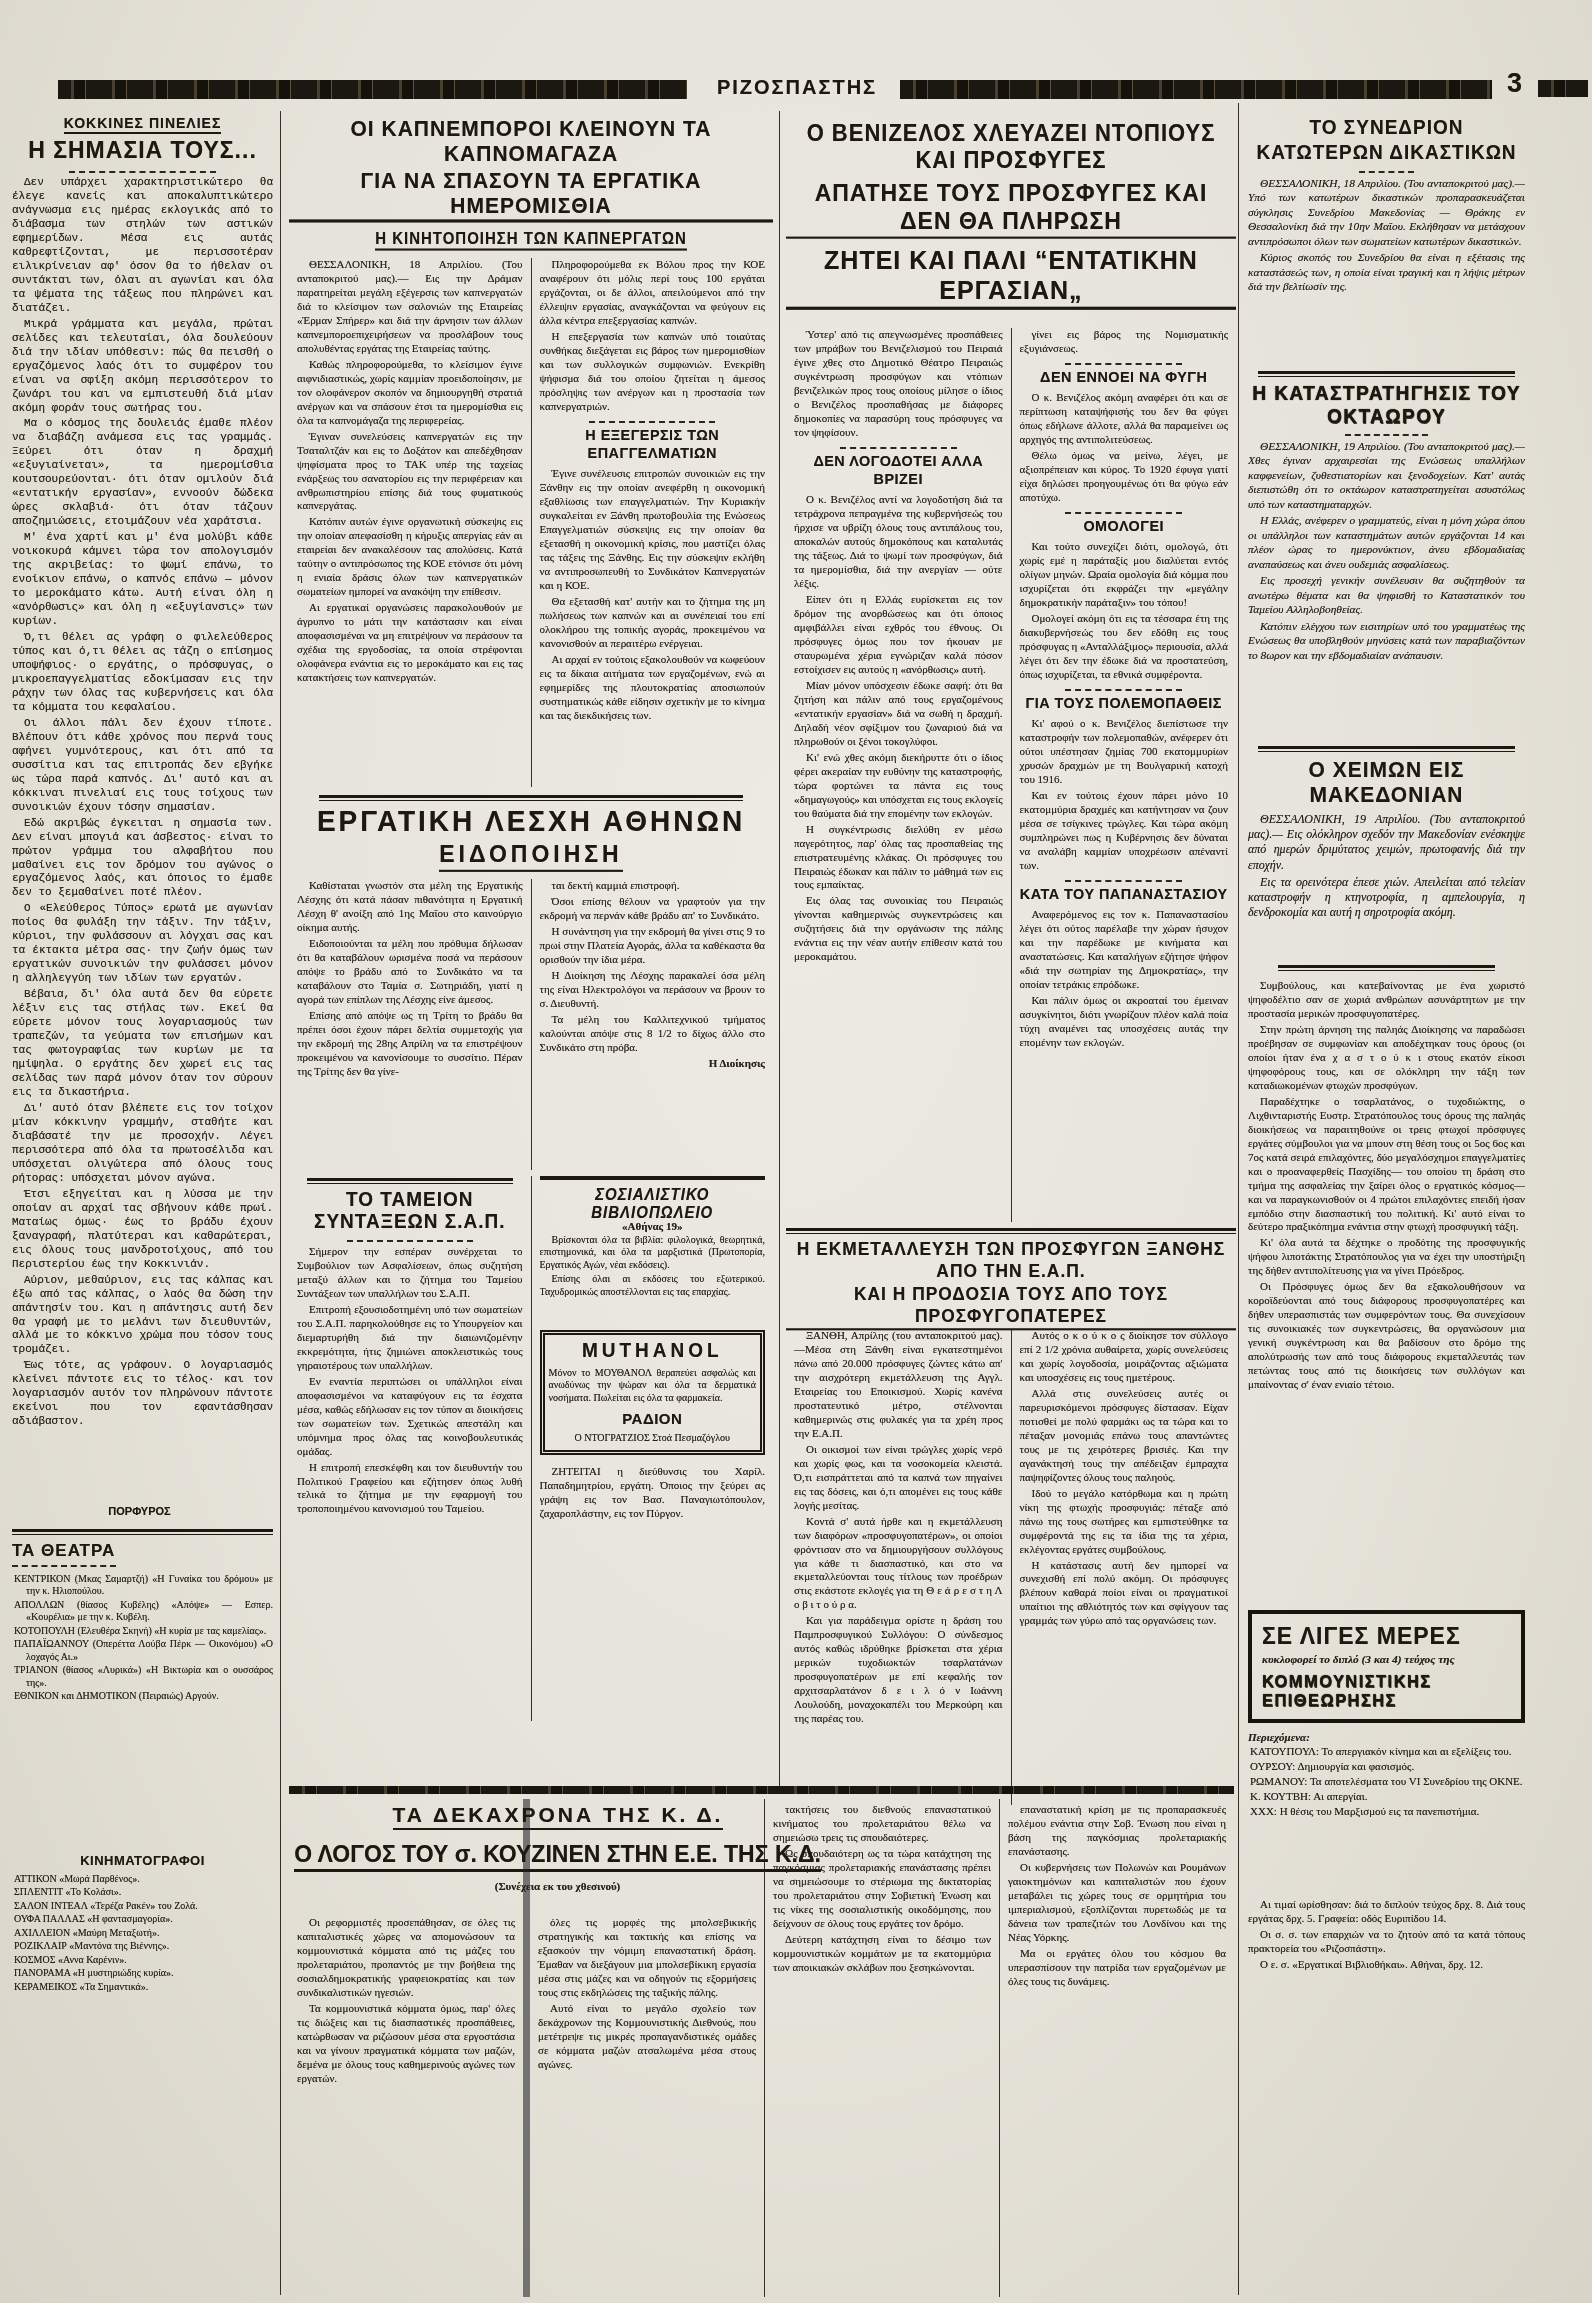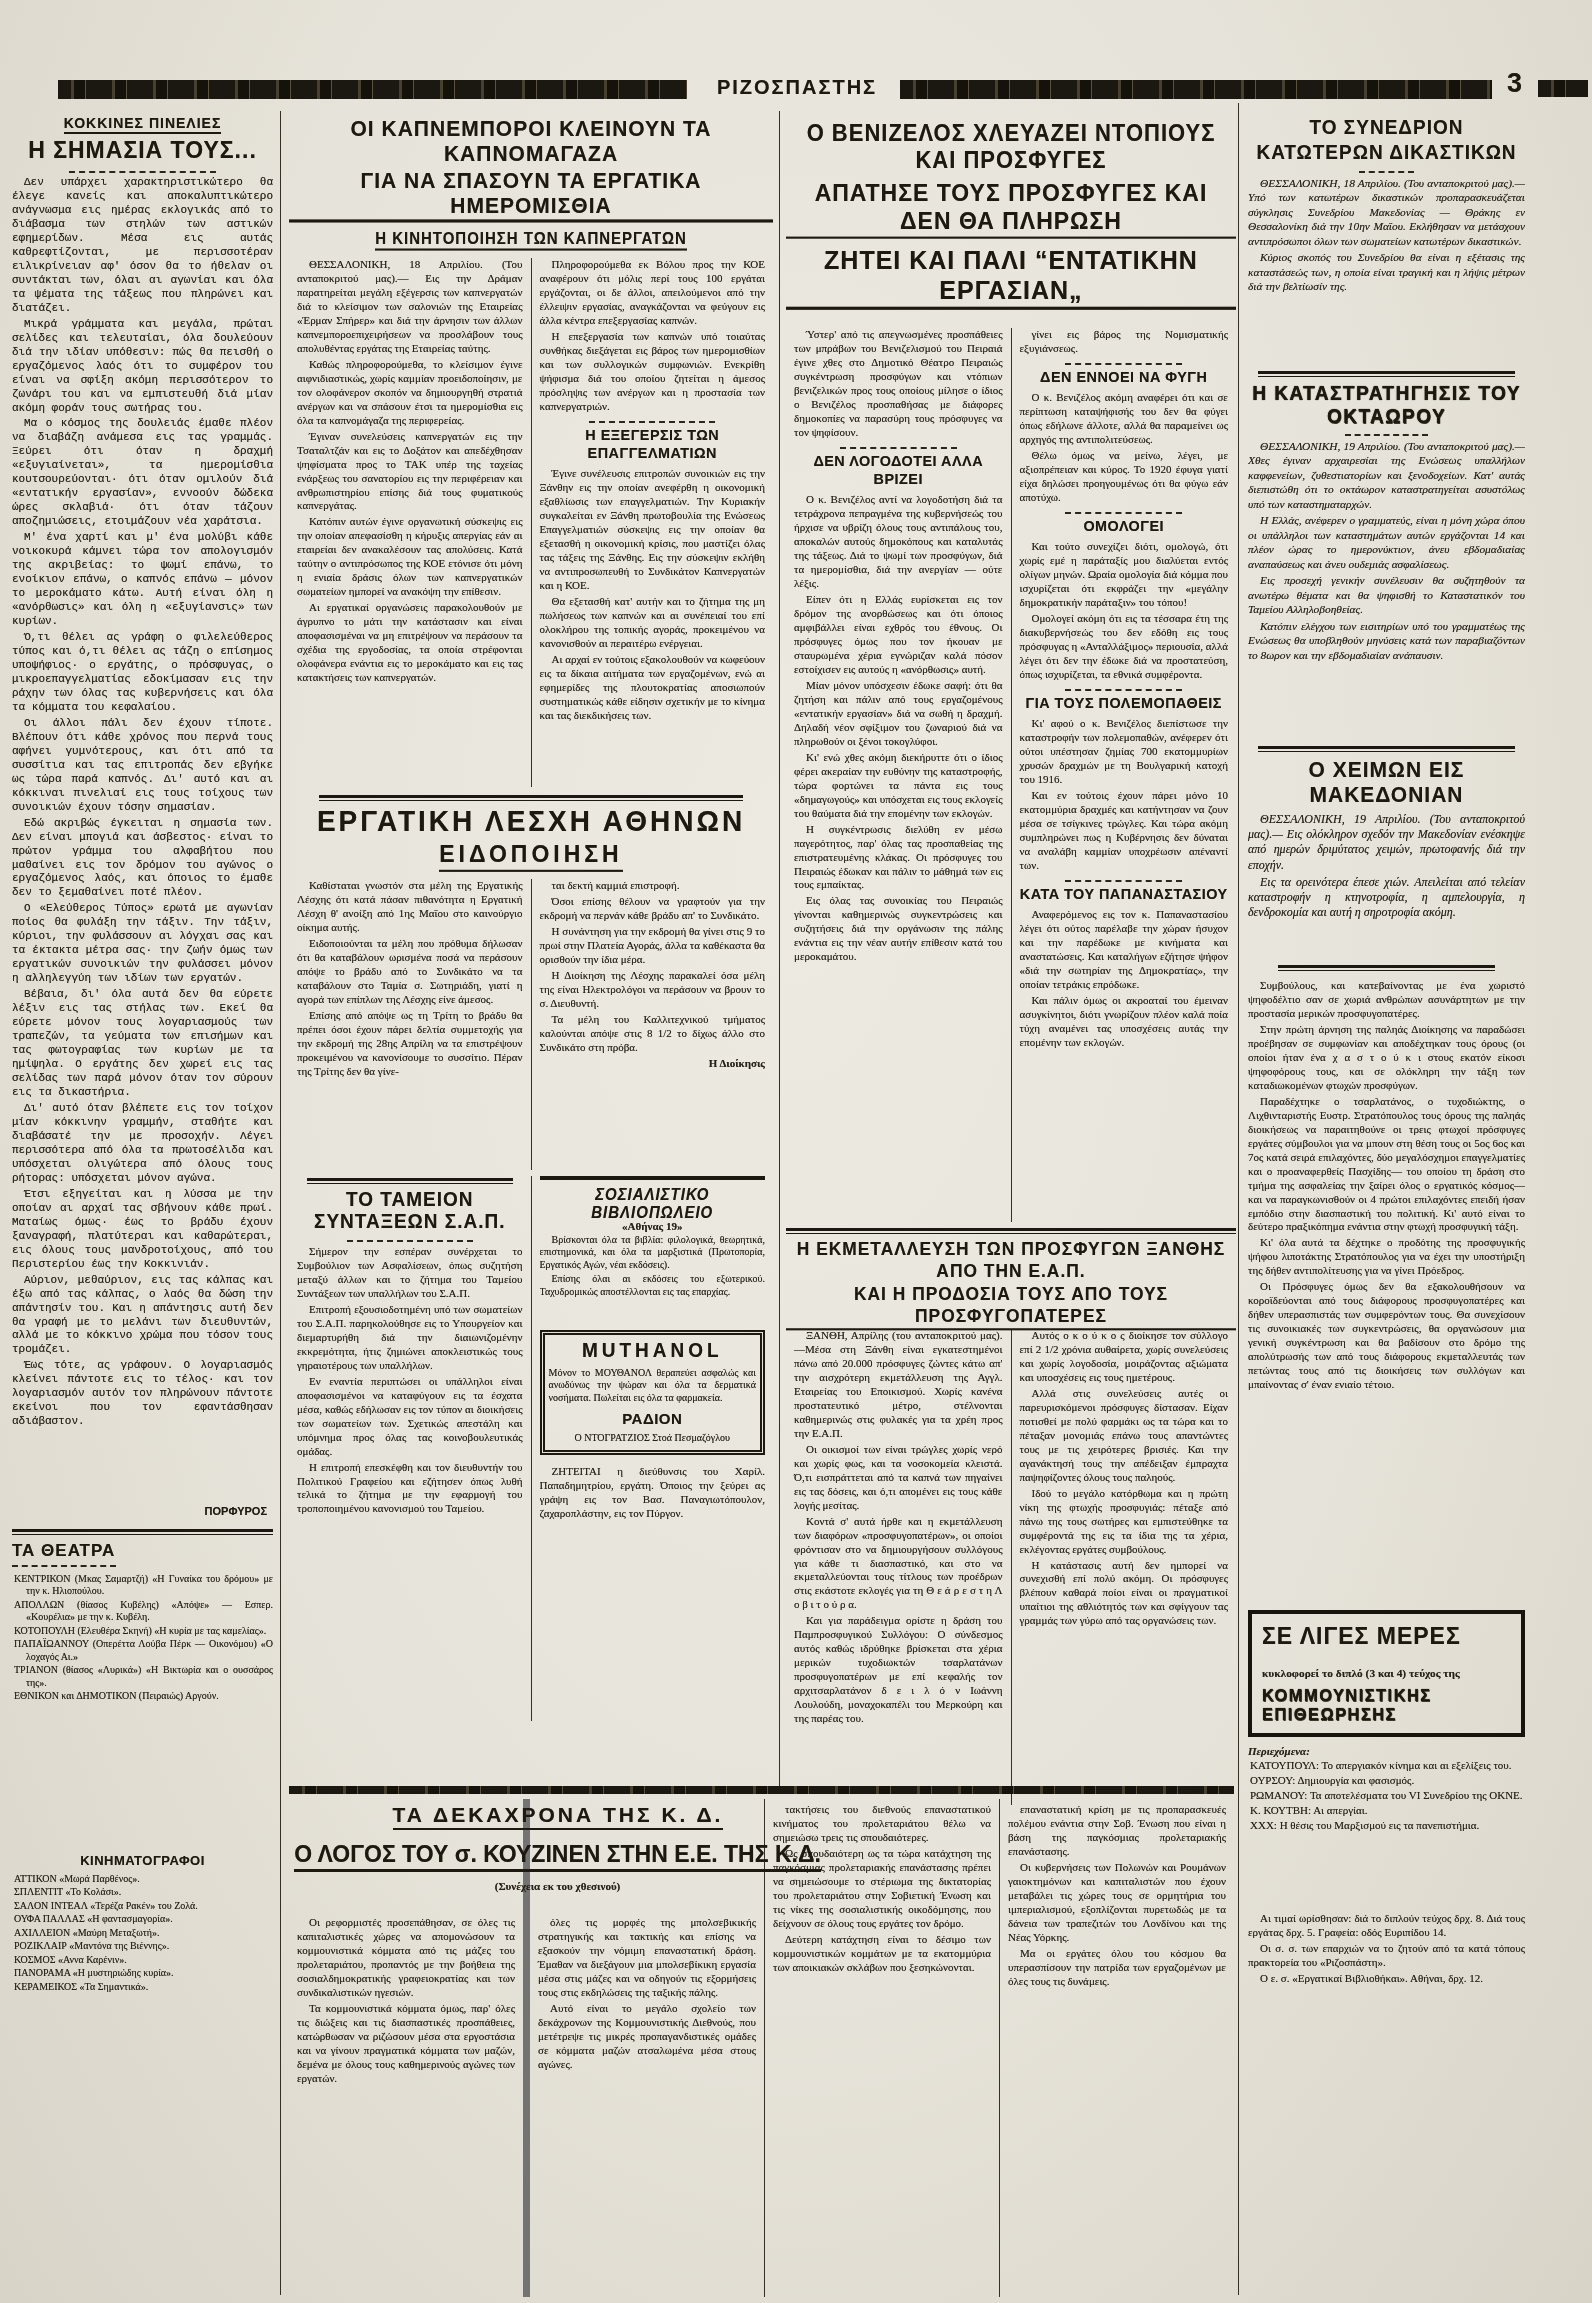--- a/index.html
+++ b/index.html
@@ -69,21 +69,21 @@
       <p class="para">Ό,τι θέλει ας γράφη ο φιλελεύθερος τύπος και ό,τι θέλει ας τάζη ο επίσημος υποψήφιος· ο εργάτης, ο πρόσφυγας, ο μικροεπαγγελματίας εδοκίμασαν εις την ράχην των όλας τας κυβερνήσεις και όλα τα κόμματα του κεφαλαίου.</p>
       <p class="para">Οι άλλοι πάλι δεν έχουν τίποτε. Βλέπουν ότι κάθε χρόνος που περνά τους αφήνει γυμνότερους, και ότι από τα συσσίτια και τας επιτροπάς δεν εβγήκε ως τώρα παρά καπνός. Δι' αυτό και αι κόκκιναι πινελιαί εις τους τοίχους των συνοικιών έχουν τόσην σημασίαν.</p>
       <p class="para">Εδώ ακριβώς έγκειται η σημασία των. Δεν είναι μπογιά και άσβεστος· είναι το πρώτον γράμμα του αλφαβήτου που μαθαίνει εις τον δρόμον του αγώνος ο εργαζόμενος λαός, και όποιος το έμαθε δεν το ξεμαθαίνει ποτέ πλέον.</p>
       <p class="para">Ο «Ελεύθερος Τύπος» ερωτά με αγωνίαν ποίος θα φυλάξη την τάξιν. Την τάξιν, κύριοι, την φυλάσσουν αι λόγχαι σας και τα έκτακτα μέτρα σας· την ζωήν όμως των εργατικών συνοικιών την φυλάσσει μόνον η αλληλεγγύη των ιδίων των εργατών.</p>
       <p class="para">Βέβαια, δι' όλα αυτά δεν θα εύρετε λέξιν εις τας στήλας των. Εκεί θα εύρετε μόνον τους λογαριασμούς των τραπεζών, τα γεύματα των επισήμων και τας φωτογραφίας των κυρίων με τα ημίψηλα. Ο εργάτης δεν χωρεί εις τας σελίδας των παρά μόνον όταν τον σύρουν εις τα δικαστήρια.</p>
       <p class="para">Δι' αυτό όταν βλέπετε εις τον τοίχον μίαν κόκκινην γραμμήν, σταθήτε και διαβάσατέ την με προσοχήν. Λέγει περισσότερα από όλα τα πρωτοσέλιδα και υπόσχεται ολιγώτερα από όλους τους ρήτορας: υπόσχεται μόνον αγώνα.</p>
       <p class="para">Έτσι εξηγείται και η λύσσα με την οποίαν αι αρχαί τας σβήνουν κάθε πρωί. Ματαίως όμως· έως το βράδυ έχουν ξαναγραφή, πλατύτεραι και καθαρώτεραι, εις όλους τους μανδροτοίχους, από του Περιστερίου έως την Κοκκινιάν.</p>
       <p class="para">Αύριον, μεθαύριον, εις τας κάλπας και έξω από τας κάλπας, ο λαός θα δώση την απάντησίν του. Και η απάντησις αυτή δεν θα γραφή με το μελάνι των διευθυντών, αλλά με το κόκκινο χρώμα που τόσον τους τρομάζει.</p>
       <p class="para">Έως τότε, ας γράφουν. Ο λογαριασμός κλείνει πάντοτε εις το τέλος· και τον λογαριασμόν αυτόν τον πληρώνουν πάντοτε εκείνοι που τον εφαντάσθησαν αδιάβαστον.</p>
     </div>
-  <p class="jtext pright head-sans" style="text-align:right;font-weight:bold;margin:4px 6px 0 0;">ΠΟΡΦΥΡΟΣ</p>
+  <p class="jtext pright head-sans" style="text-align:center;font-weight:bold;margin:4px 6px 0 0;">ΠΟΡΦΥΡΟΣ</p>
 
   <div class="dblrule" style="margin:10px 0 6px;"></div>
   <h3 class="head-sans" style="font-size:17px;letter-spacing:1px;">ΤΑ ΘΕΑΤΡΑ</h3>
   <div class="squig" style="margin:4px 0 6px;width:40%;"></div>
   <div class="jtext smalltext hang clip" style="height:274px;">
       <p class="para">ΚΕΝΤΡΙΚΟΝ (Μκας Σαμαρτζή) «Η Γυναίκα του δρόμου» με την κ. Ηλιοπούλου.</p>
       <p class="para">ΑΠΟΛΛΩΝ (θίασος Κυβέλης) «Απόψε» — Εσπερ. «Κουρέλια» με την κ. Κυβέλη.</p>
       <p class="para">ΚΟΤΟΠΟΥΛΗ (Ελευθέρα Σκηνή) «Η κυρία με τας καμελίας».</p>
       <p class="para">ΠΑΠΑΪΩΑΝΝΟΥ (Οπερέττα Λούβα Πέρκ — Οικονόμου) «Ο λοχαγός Αι.»</p>
       <p class="para">ΤΡΙΑΝΟΝ (θίασος «Λυρικά») «Η Βικτωρία και ο ουσσάρος της».</p>
@@ -309,21 +309,21 @@
   <div class="jtext clip" style="height:617px;">
       <p class="para">Συμβούλους, και κατεβαίνοντας με ένα χωριστό ψηφοδέλτιο σαν σε χωριά ανθρώπων ασυνάρτητων με την προστασία μερικών προσφυγοπατέρες.</p>
       <p class="para">Στην πρώτη άρνηση της παληάς Διοίκησης να παραδώσει προέβησαν σε συμφωνίαν και αποδέχτηκαν τους όρους (οι οποίοι ήταν ένα  χ α σ τ ο ύ κ ι  στους εκατόν είκοσι ψηφοφόρους τους, και σε ολόκληρη την τάξη των καταδιωκομένων φτωχών προσφύγων.</p>
       <p class="para">Παραδέχτηκε ο τσαρλατάνος, ο τυχοδιώκτης, ο Λιχθινταριστής Ευστρ. Στρατόπουλος τους όρους της παληάς διοικήσεως να παραιτηθούνε οι τρεις φτωχοί πρόσφυγες εργάτες σύμβουλοι για να μπουν στη θέση τους οι 5ος 6ος και 7ος κατά σειρά επιλαχόντες, δύο μεγαλόσχημοι επαγγελματίες και ο προαναφερθείς Πασχίδης— του οποίου τη δράση στο τμήμα της ασφαλείας την ξαίρει όλος ο εργατικός κόσμος—και να παραγκωνισθούν οι 4 πρώτοι επιλαχόντες επειδή ήσαν εμπόδιο στην διασπαστική του πολιτική. Κι' αυτό είναι το δεύτερο πραξικόπημα ενάντια στην φτωχή προσφυγική τάξη.</p>
       <p class="para">Κι' όλα αυτά τα δέχτηκε ο προδότης της προσφυγικής ψήφου λιποτάκτης Στρατόπουλος για να έχει την υποστήριξη της δήθεν αντιπολίτευσης για να γίνει Πρόεδρος.</p>
       <p class="para">Οι Πρόσφυγες όμως δεν θα εξακολουθήσουν να κοροϊδεύονται από τους διάφορους προσφυγοπατέρες και δήθεν υπερασπιστάς των συμφερόντων τους. Θα συνεχίσουν τις συνοικιακές των συγκεντρώσεις, θα οργανώσουν μια γενική συγκέντρωση και θα βαδίσουν στο δρόμο της απολύτρωσής των από τους διάφορους εκμεταλλευτάς των πετώντας τους από τις διοικήσεις των συλλόγων και μπαίνοντας σ' έναν ενιαίο τέτοιο.</p>
     </div>
 
   <div style="border:4px solid #17140e;padding:9px 10px;margin-top:14px;">
     <h2 class="head-sans" style="font-size:23px;letter-spacing:1px;">ΣΕ ΛΙΓΕΣ ΜΕΡΕΣ</h2>
-    <div class="jtext" style="font-weight:bold;font-size:11.4px;margin-top:16px;">κυκλοφορεί το διπλό (3 και 4) τεύχος της</div>
+    <div class="jtext" style="font-weight:bold;font-size:11.4px;margin-top:2px;font-style:italic;">κυκλοφορεί το διπλό (3 και 4) τεύχος της</div>
     <h3 class="head-sans distress" style="font-size:16.4px;margin-top:6px;">ΚΟΜΜΟΥΝΙΣΤΙΚΗΣ ΕΠΙΘΕΩΡΗΣΗΣ</h3>
   </div>
 
   <div class="jtext" style="margin-top:8px;">
     <p style="margin:0;font-weight:bold;font-style:italic;">Περιεχόμενα:</p>
     <div class="hang clip" style="height:149px;">
         <p class="para">ΚΑΤΟΥΠΟΥΛ: Το απεργιακόν κίνημα και αι εξελίξεις του.</p>
         <p class="para">ΟΥΡΣΟΥ: Δημιουργία και φασισμός.</p>
         <p class="para">ΡΩΜΑΝΟΥ: Τα αποτελέσματα του VI Συνεδρίου της ΟΚΝΕ.</p>
         <p class="para">Κ. ΚΟΥΤΒΗ: Αι απεργίαι.</p>

